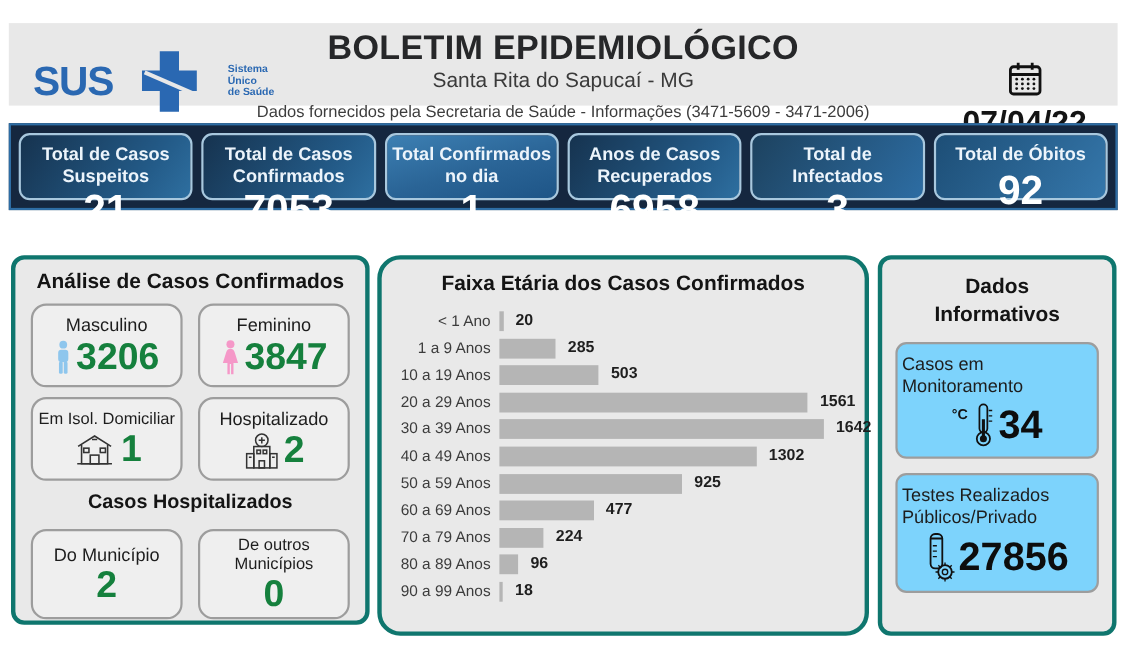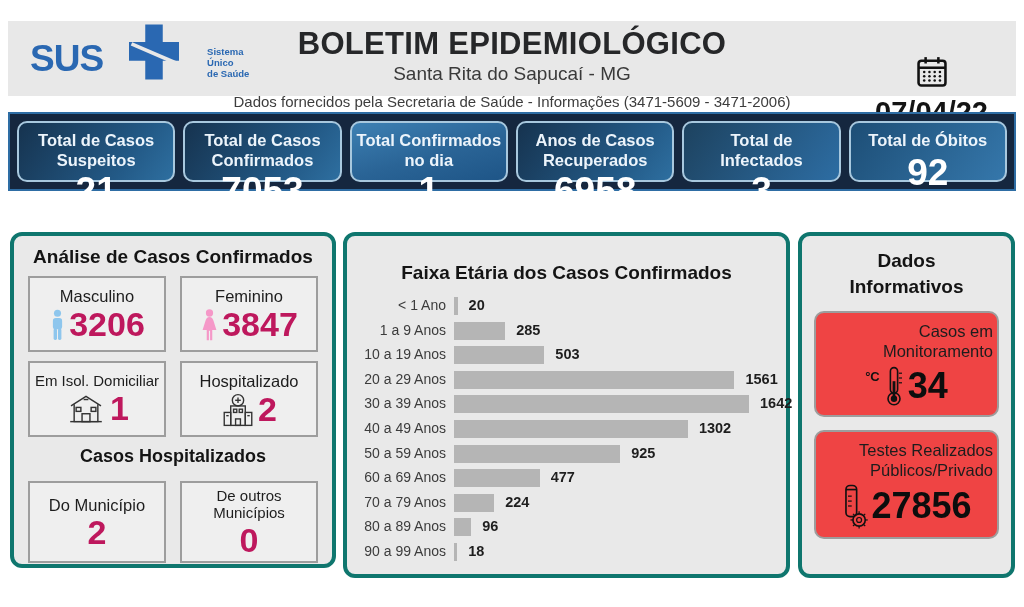--- a/index.html
+++ b/index.html
@@ -2,21 +2,21 @@
 <html><head>
 <meta charset="utf-8">
 <style>
   * { margin:0; padding:0; box-sizing:border-box; }
   html,body { background:#ffffff; }
   body { font-family:"Liberation Sans", sans-serif; width:1024px; height:607px; overflow:hidden; }
   .page { position:relative; width:1024px; height:607px; background:#fff; }
 
   
   .header { position:absolute; left:8px; top:21px; width:1008px; height:75px; background:#e8e8e8; }
-  .logo { position:absolute; left:22px; top:3px; display:flex; align-items:flex-end;gap:23px; }
+  .logo { position:absolute; left:22px; top:25px; display:flex; align-items:center;gap:23px; }
   .logo-sus { font-size:37px; font-weight:bold; color:#2a68b2; letter-spacing:-1px; }
   .logo-cross { margin-left:3px; }
   .logo-tagline { margin-left:5px; font-size:9.5px; font-weight:bold; color:#2a68b2; white-space:pre-line; line-height:1.15; }
   .header-center { position:absolute; left:0; right:0; top:5px; text-align:center; }
   .header-title { font-size:31px; font-weight:bold; color:#262729; letter-spacing:0.3px; }
   .header-subtitle { font-size:19px; color:#3a3a3a; margin-top:1px; }
   .header-date { position:absolute; right:28px; top:34px; display:flex; align-items:center; gap:7px; font-size:29px; font-weight:bold; color:#141414;flex-direction:column; }
   .info-line { position:absolute; left:0; width:1024px; top:93px; text-align:center; font-size:15px; color:#3d3d3d; }
 
   
@@ -28,44 +28,44 @@
   .stat-card:nth-child(3) { background:linear-gradient(165deg,#3d80b3 0%,#2a6496 55%,#1e5587 100%); }
   .stat-card:nth-child(5) { background:linear-gradient(125deg,#1d425f 0%,#2d6da3 100%); }
   .stat-card:nth-child(6) { background:linear-gradient(125deg,#1d4e76 0%,#3577ab 100%); }
   .stat-label { font-size:16.5px; font-weight:bold; text-align:center; line-height:1.22; color:#ecf4fb; }
   .stat-value { flex:1; display:flex; align-items:center; font-size:37px; font-weight:bold; }
   .stat-card:nth-child(6) .stat-value { align-items:flex-start; padding-top:2px; }
 
   
   .panel { position:absolute; top:232px; background:#e9e9e9; border:4px solid #0f766e; border-radius:12px; }
   .panel-left  { left:10px;  width:326px; height:336px; padding:10px 14px; }
-  .panel-mid   { left:343px; width:447px; height:346px; padding:26px 10px; }
+  .panel-mid   { left:343px; width:447px; height:346px; padding:12px 10px;border-radius:21px; }
   .panel-right { left:798px; width:217px; height:346px; padding:12px 12px; }
   .panel-title { text-align:center; font-size:19px; font-weight:bold; color:#141414; }
 
   
   .grid-2 { display:grid; grid-template-columns:1fr 1fr; gap:9px 14px; margin-top:8px; }
-  .mini-card { background:#efefef; border:2px solid #9d9d9d; border-radius:0; text-align:center;
+  .mini-card { background:#efefef; border:2px solid #9d9d9d; border-radius:14px; text-align:center;
                padding:5px 4px 3px; min-height:76px; display:flex; flex-direction:column; justify-content:center; }
   .mini-label { font-size:16.5px; color:#1d1d1d; line-height:1.12; }
   .mini-label.small { font-size:15px; }
   .value-row { display:flex; align-items:center; justify-content:center; gap:3px; margin-top:1px; }
-  .mini-value { font-size:34px; font-weight:bold; color:#be185d; line-height:1.05; }
+  .mini-value { font-size:34px; font-weight:bold; color:#15803d; line-height:1.05; }
   .sub-heading { text-align:center; font-size:18px; font-weight:bold; color:#141414; margin-top:9px; }
 
   
   .chart-area { margin-top:13px; }
   .chart-row { display:flex; align-items:flex-start; height:24.6px; }
   .chart-cat { width:97px; text-align:right; font-size:14px; color:#3c3c3c; padding-right:8px; flex:none; }
   .chart-bar { height:18px; background:#b5b5b5; flex:none; }
   .chart-val { margin-left:11px; font-size:14.5px; font-weight:bold; color:#1e1e1e; }
 
   
   .right-title { text-align:center; font-size:19px; font-weight:bold; color:#141414; white-space:pre-line; line-height:1.35; margin-bottom:12px; }
-  .info-card { background:#ef4444; border:2px solid #9d9d9d; border-radius:10px; text-align:right;
+  .info-card { background:#7dd3fc; border:2px solid #9d9d9d; border-radius:10px; text-align:left;
                padding:8px 4px; margin-bottom:13px; }
   .info-label { font-size:16.5px; color:#1d1d1d; line-height:1.22; }
   .info-value-row { display:flex; align-items:center; justify-content:center; gap:2px; margin-top:3px; }
   .info-value { font-size:36px; font-weight:bold; color:#0d0d0d; line-height:1; }
   .unit { font-size:13px; font-weight:bold; color:#111; align-self:flex-start; margin-top:4px; }
 
   svg { display:block; }
 </style>
 </head>
 <body>

